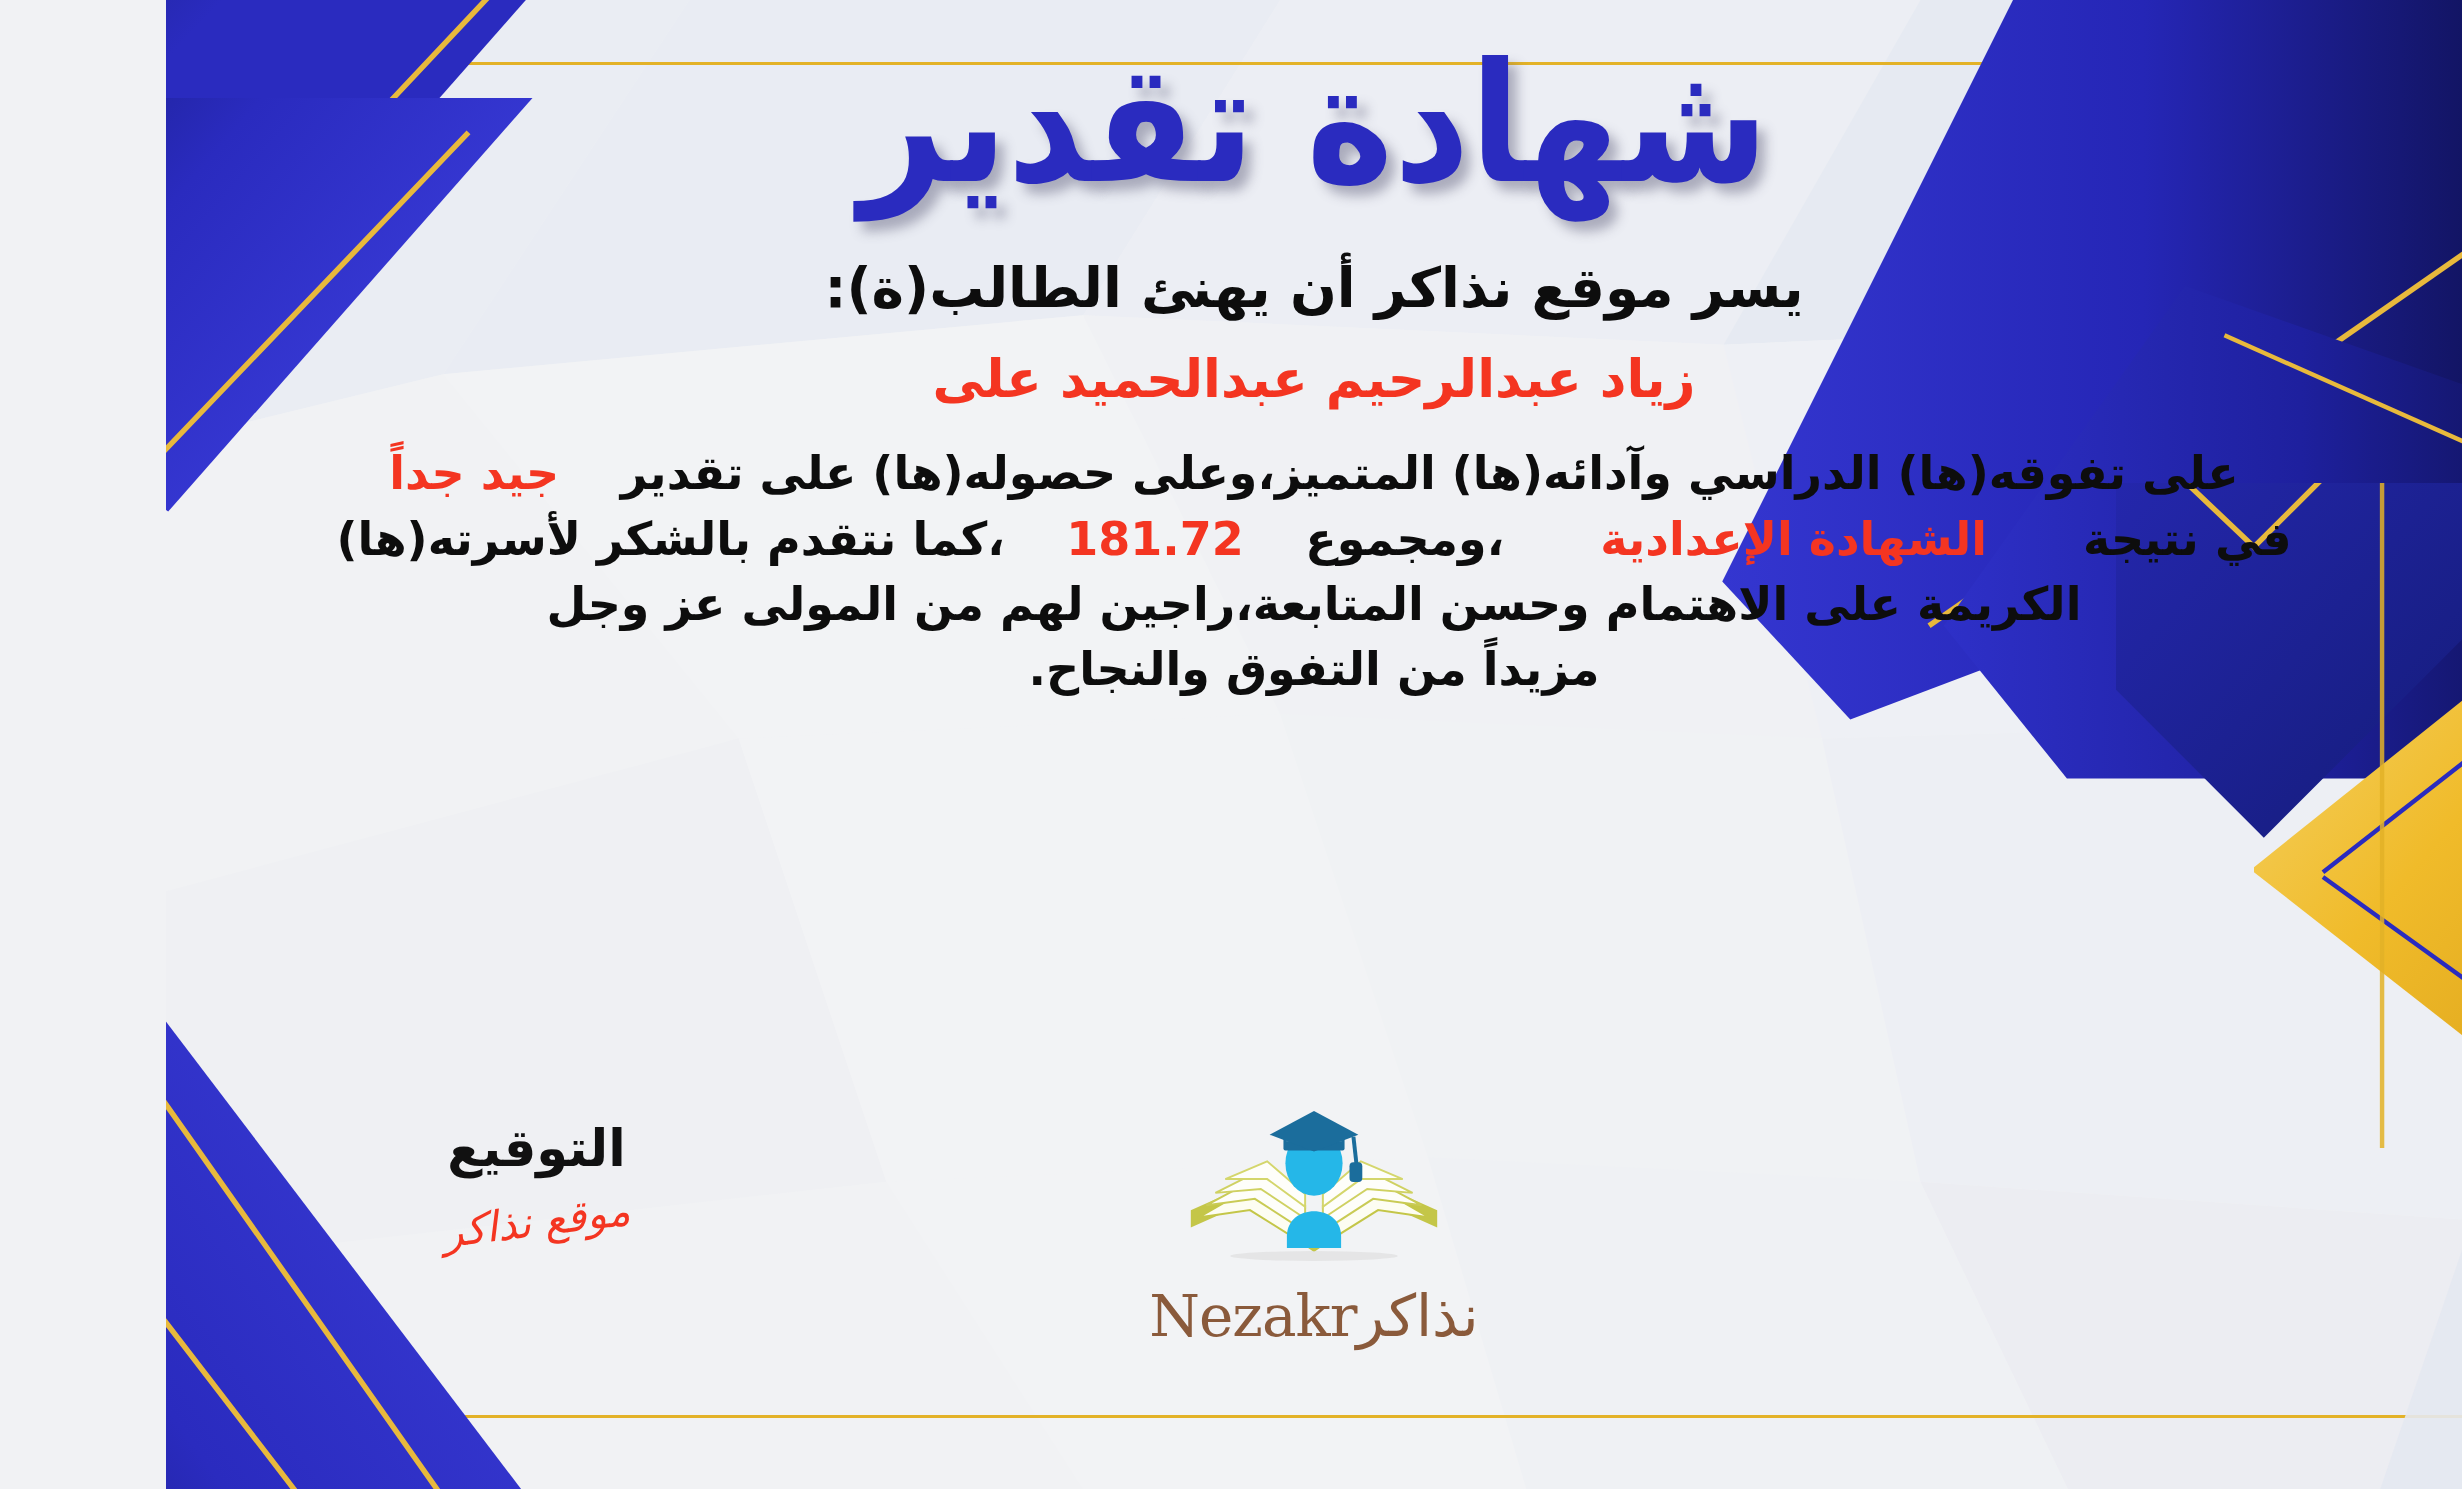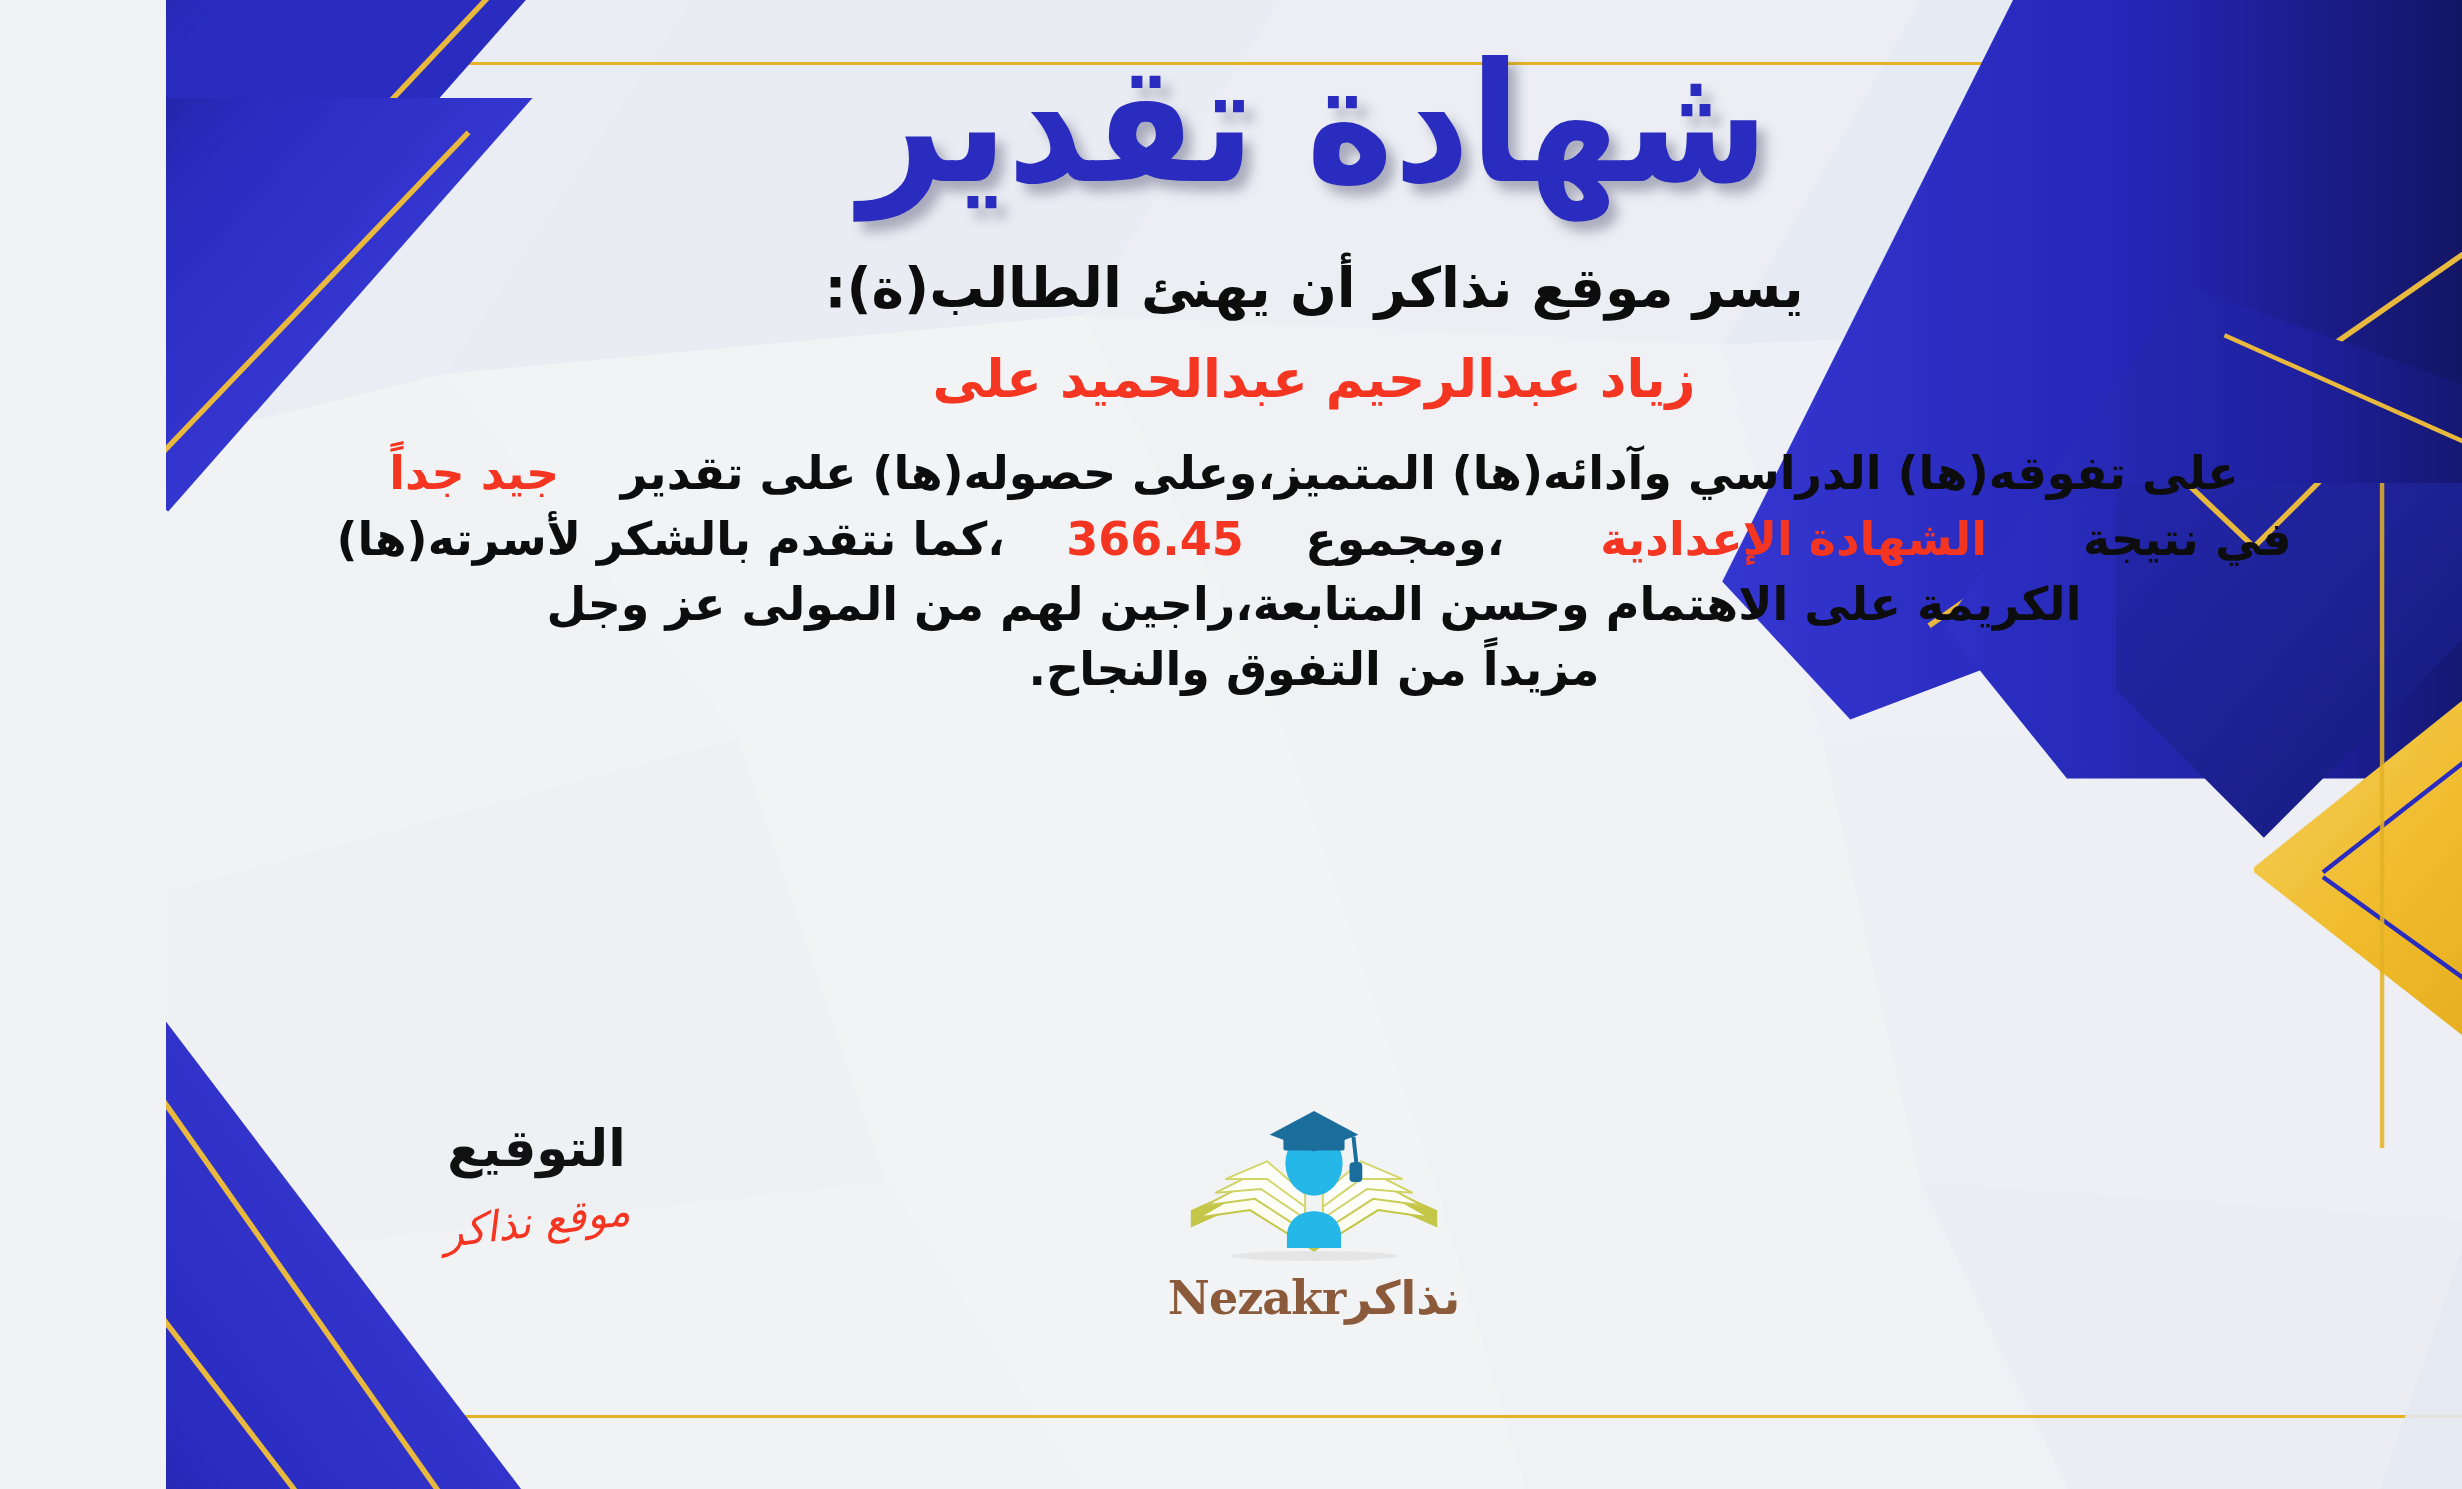--- a/index.html
+++ b/index.html
@@ -108,23 +108,23 @@
   }
   .logo-area{
     position:absolute;
     left:50%;transform:translateX(-50%);
     top:0;
     width:384px;
     text-align:center;
   }
   .logo-mark{width:276px;height:163px;margin:0 auto;display:block;}
   .logo-word{
-    margin-top:4px;
-    font-size:46px;
-    font-weight:bold;
+    margin-top:15px;
+    font-size:58px;
+    font-weight:normal;
     color:#8a5a3b;
     font-family:"DejaVu Serif","Liberation Serif",serif;
     direction:ltr;
     letter-spacing:-1px;
   }
   .logo-word .ar{font-family:"DejaVu Sans","Liberation Sans",sans-serif;}
 </style>
 </head>
 <body>
 
@@ -269,21 +269,21 @@
         <span class="hl">جيد جداً</span>
       </div>
 
       <div class="body-line">
         <span>في نتيجة</span>
         <span class="gap-md"></span>
         <span class="hl">الشهادة الإعدادية</span>
         <span class="gap-md"></span>
         <span>،ومجموع</span>
         <span class="gap-sm"></span>
-        <span class="hl">366.45</span>
+        <span class="hl">181.72</span>
         <span class="gap-sm"></span>
         <span>،كما نتقدم بالشكر لأسرته(ها)</span>
       </div>
 
       <div class="body-line">الكريمة على الاهتمام وحسن المتابعة،راجين لهم من المولى عز وجل</div>
 
       <div class="body-line">مزيداً من التفوق والنجاح.</div>
 
     </div>
   </div>

